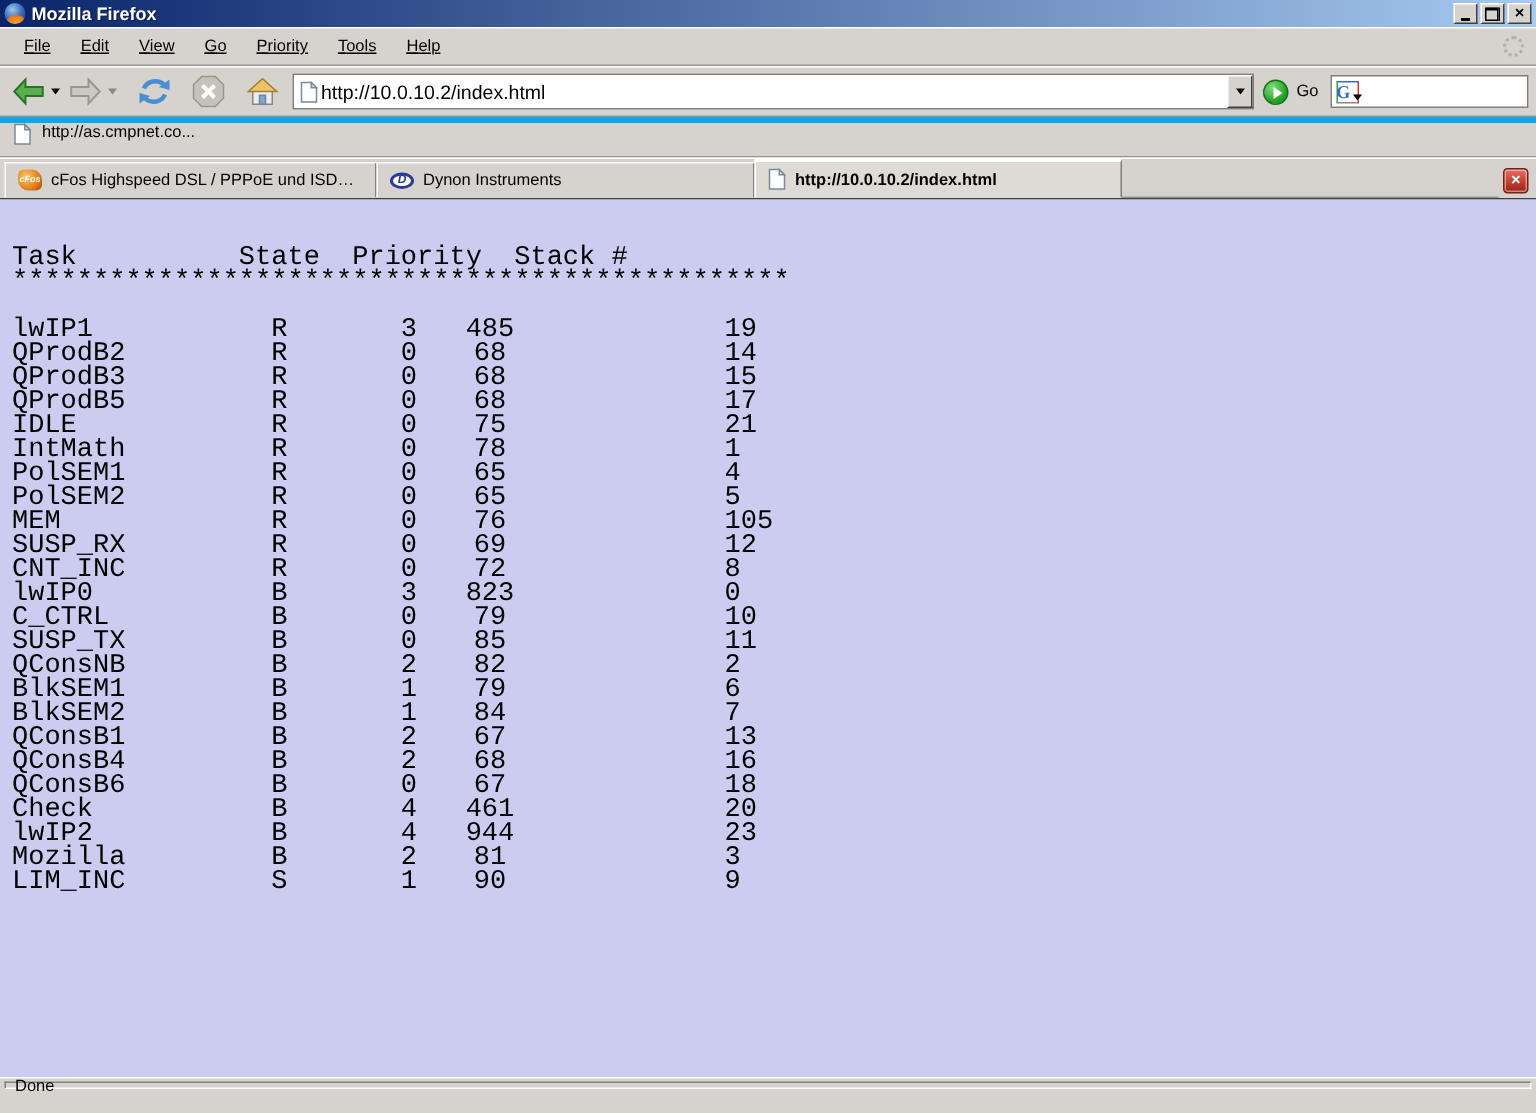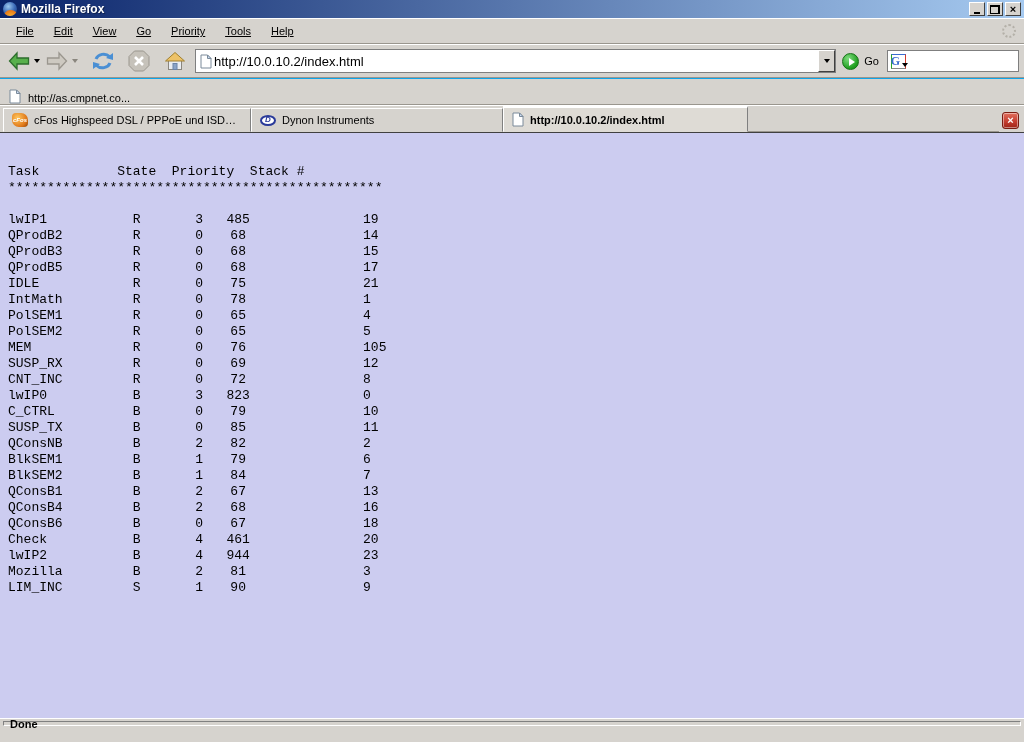--- a/index.html
+++ b/index.html
@@ -57,22 +57,22 @@
   .go-label{font-size:11px;}
   .searchbox{width:132px;height:22px;background:#fff;border:1px solid #7f7f7f;display:flex;align-items:center;padding-left:3px;}
   .g-icon{position:relative;width:15px;height:15px;border:1px solid;border-color:#3a6cd0 #d03a2a #888 #2aa52a;
     display:flex;align-items:center;justify-content:center;
     font-family:"Liberation Serif",serif;font-weight:bold;font-size:12px;color:#3a6cd0;background:#fff;}
   .g-caret{width:0;height:0;border-left:3px solid transparent;border-right:3px solid transparent;border-top:4px solid #000;
     position:relative;left:2px;top:4px;}
   .searchbox input{flex:1;min-width:0;border:none;outline:none;font-size:11px;background:#fff;margin-left:6px;}
 
   
-  .bookmarksbar{height:27px;flex:0 0 27px;display:flex;align-items:flex-end;padding-left:9px;gap:7px;
-    border-top:1px solid #0ea5e9;border-bottom:1px solid #9a968e;background:var(--chrome);}
+  .bookmarksbar{height:27px;flex:0 0 27px;display:flex;align-items:flex-start;padding-left:9px;gap:7px;
+    border-top:4px solid #0ea5e9;border-bottom:1px solid #9a968e;background:var(--chrome);}
   .bm-label{font-size:11px;}
 
   
   .doc-icon{display:inline-block;width:12px;height:15px;flex:0 0 12px;}
 
   
   .tabbar{height:28px;flex:0 0 28px;display:flex;align-items:flex-end;background:var(--chrome);
     border-top:1px solid #fff;border-bottom:1px solid #404040;padding:0 3px;}
   .tab{height:24px;display:flex;align-items:center;gap:6px;padding:0 8px;font-size:11px;white-space:nowrap;
     overflow:hidden;border:1px solid;border-color:#fff #808080 transparent #fff;background:var(--chrome);}
@@ -88,31 +88,31 @@
   .cfos-icon{width:16px;height:14px;flex:0 0 16px;border-radius:4px 7px 4px 7px;position:relative;
     background:radial-gradient(circle at 35% 35%,#ffc860,#e07818 65%,#8a4008);}
   .cfos-icon::after{content:"cFos";position:absolute;left:1px;top:4px;font-size:6px;font-style:italic;color:#fff;font-weight:bold;}
   .dynon-icon{width:16px;height:11px;flex:0 0 16px;border:2px solid #2a3a9a;border-radius:50%;
     display:flex;align-items:center;justify-content:center;background:#fff;}
   .dynon-icon span{font-size:8px;line-height:8px;font-weight:bold;font-style:italic;color:#2a3a9a;}
 
   
   .content{flex:1;background:var(--content-bg);padding:10px 0 0 8px;overflow:hidden;}
   .page-hits{font-family:"Liberation Serif",serif;font-size:16px;}
-  .mono{margin-top:21px;font-family:"Liberation Mono",monospace;font-size:13px;line-height:16px;width:60ch;}
+  .mono{margin-top:21px;font-family:"Liberation Mono",monospace;font-size:18px;line-height:16px;width:60ch;}
   .mrow{position:relative;height:16px;white-space:pre;}
   .mrow span{position:absolute;top:0;white-space:pre;}
   .h-task{left:0;}   .h-state{left:14ch;} .h-pri{left:21ch;} .h-stack{left:31ch;}
   .sep-row{height:16px;margin-bottom:16px;white-space:pre;}
   .c-task{left:0;text-align:right;}   .c-state{left:16ch;} .c-pri{left:24ch;}
   .c-stack{left:25ch;width:9ch;text-align:center;}
   .c-num{left:40ch;margin-left:43px;}
 
   
-  .statusbar{height:24px;flex:0 0 24px;background:var(--chrome);padding:2px 3px 16px 3px;border-top:1px solid #fff;font-weight:bold;}
+  .statusbar{height:24px;flex:0 0 24px;background:var(--chrome);padding:2px 3px 16px 3px;border-top:1px solid #fff;}
   .status-panel{height:100%;border:1px solid;border-color:#808080 #fff #fff #808080;
     display:flex;align-items:center;padding-left:6px;font-size:11px;}
 </style>
 </head>
 <body>
 
 <div class="window">
 
   <div class="titlebar">
     <span class="ff-icon"></span>

